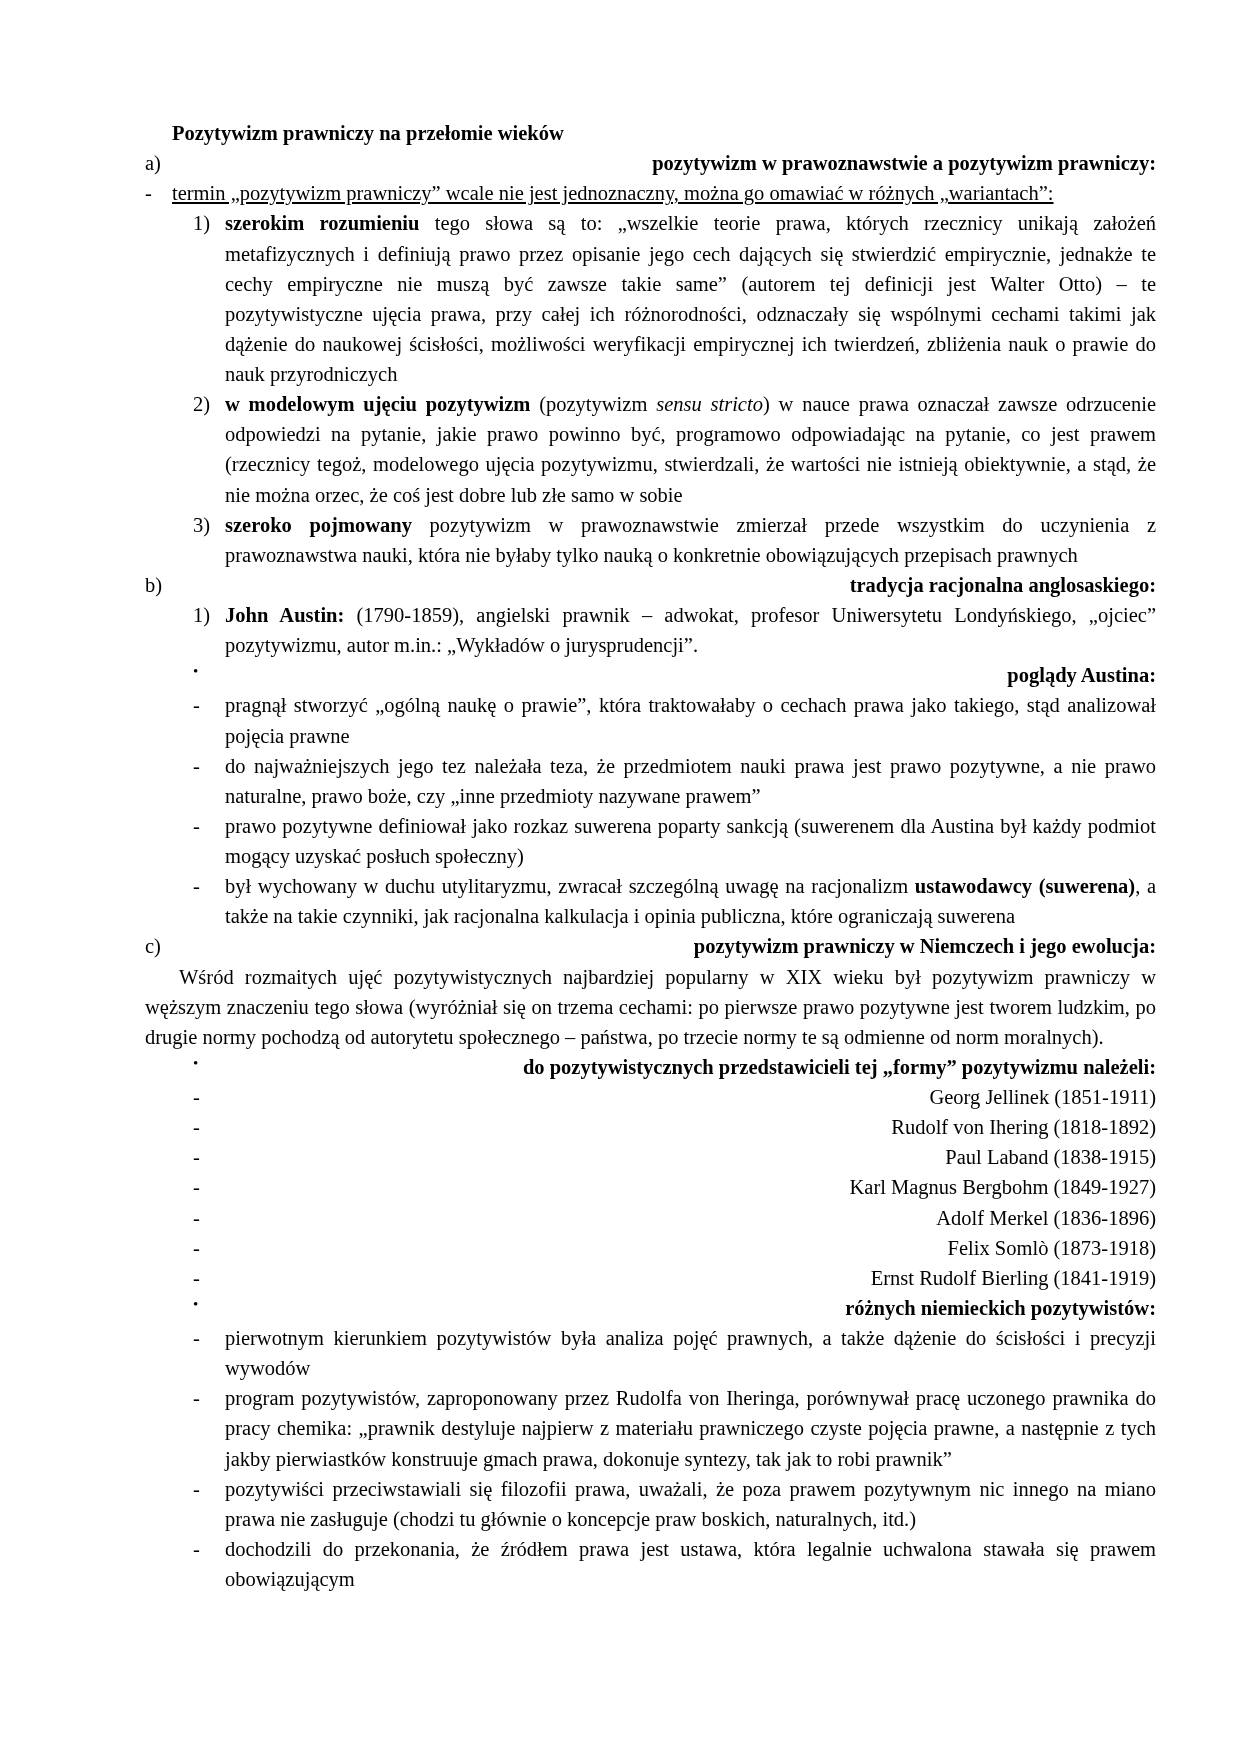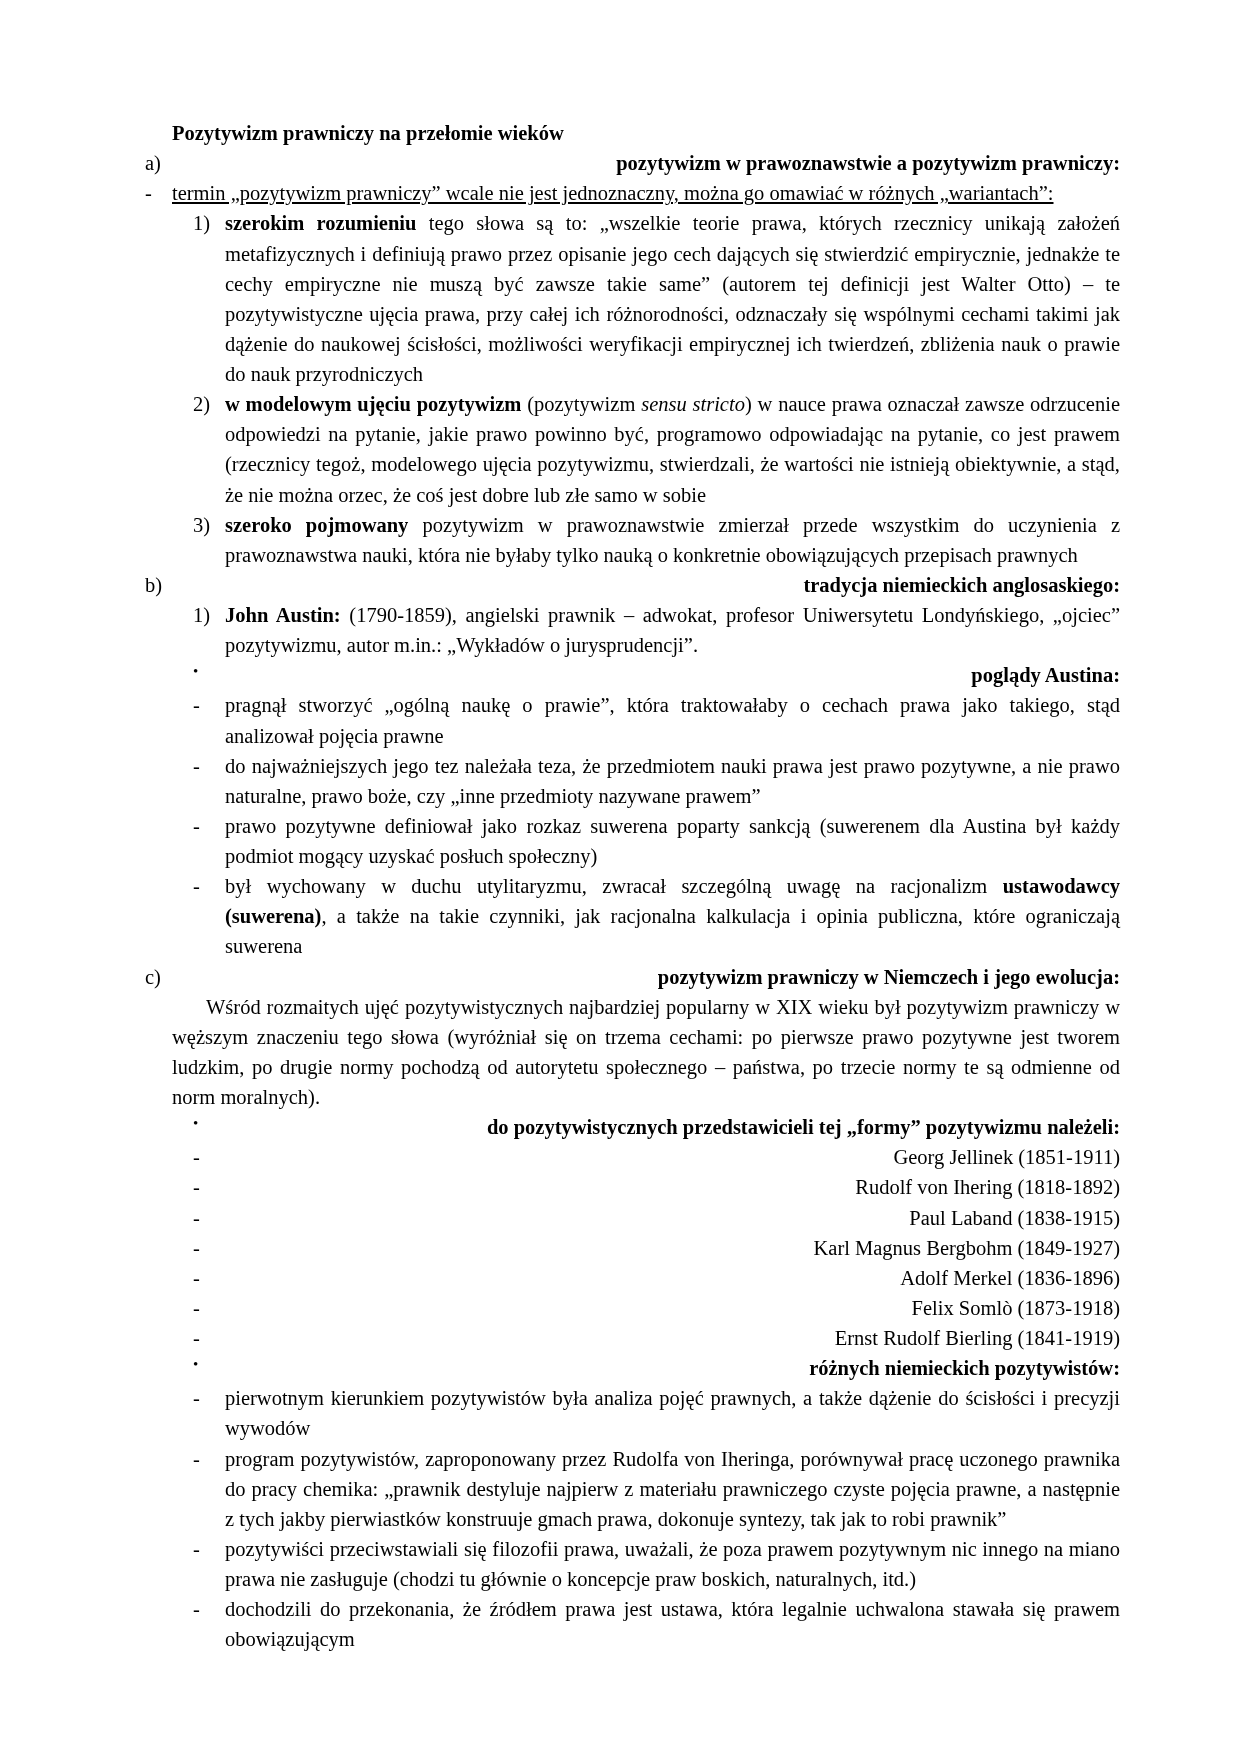--- a/index.html
+++ b/index.html
@@ -13,21 +13,21 @@
     font-family: "Liberation Serif", "DejaVu Serif", serif;
     color: #000000;
     -webkit-font-smoothing: none;
   }
 
   .page {
     position: relative;
     width: 1240px;
     height: 1754px;
     box-sizing: border-box;
-    padding: 118px 120px 0 145px;
+    padding: 118px 84px 0 145px;
   }
 
   
   .row {
     display: flex;
     align-items: flex-start;
     font-size: 20.5px;
     line-height: 1.47;
   }
   .marker {
@@ -72,21 +72,20 @@
   .lvl-dash {
     margin-left: 48px;
   }
   .lvl-dash > .marker { width: 32px; }
 
   
   .para {
     font-size: 20.5px;
     line-height: 1.47;
     text-align: justify;
-    margin-left: 27px;
     text-indent: 34px;
   }
 
   b, .b { font-weight: bold; }
   i, .i { font-style: italic; }
   u, .u { text-decoration: underline; font-family: Liberation Serif, serif; }
 
   .bullet-glyph {
     font-size: 15px;
     line-height: 1.47;
@@ -120,21 +119,21 @@
     <span class="txt"><b>w modelowym ujęciu pozytywizm</b><span> (pozytywizm </span><i>sensu stricto</i><span>) w nauce prawa oznaczał zawsze odrzucenie odpowiedzi na pytanie, jakie prawo powinno być, programowo odpowiadając na pytanie, co jest prawem (rzecznicy tegoż, modelowego ujęcia pozytywizmu, stwierdzali, że wartości nie istnieją obiektywnie, a stąd, że nie można orzec, że coś jest dobre lub złe samo w sobie</span></span>
   </div>
 
   <div class="row lvl-num">
     <span class="marker">3)</span>
     <span class="txt"><b>szeroko pojmowany</b><span> pozytywizm w prawoznawstwie zmierzał przede wszystkim do uczynienia z prawoznawstwa nauki, która nie byłaby tylko nauką o konkretnie obowiązujących przepisach prawnych</span></span>
   </div>
 
   <div class="row lvl-alpha">
     <span class="marker">b)</span>
-    <span class="txt nojust">tradycja niemieckich anglosaskiego:</span>
+    <span class="txt nojust">tradycja racjonalna anglosaskiego:</span>
   </div>
 
   <div class="row lvl-num">
     <span class="marker">1)</span>
     <span class="txt"><b>John Austin:</b><span> (1790-1859), angielski prawnik – adwokat, profesor Uniwersytetu Londyńskiego, „ojciec” pozytywizmu, autor m.in.: „Wykładów o jurysprudencji”.</span></span>
   </div>
 
   <div class="row lvl-bullet">
     <span class="marker bullet-glyph">•</span>
     <span class="txt nojust">poglądy Austina:</span>

